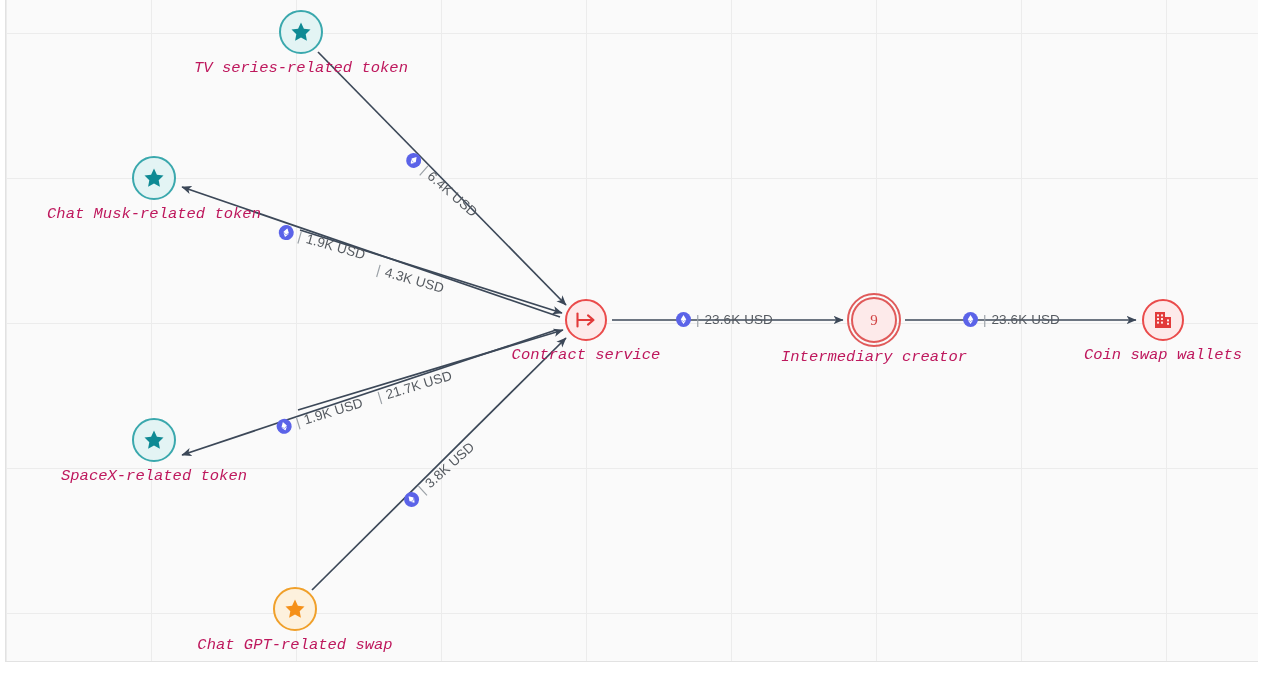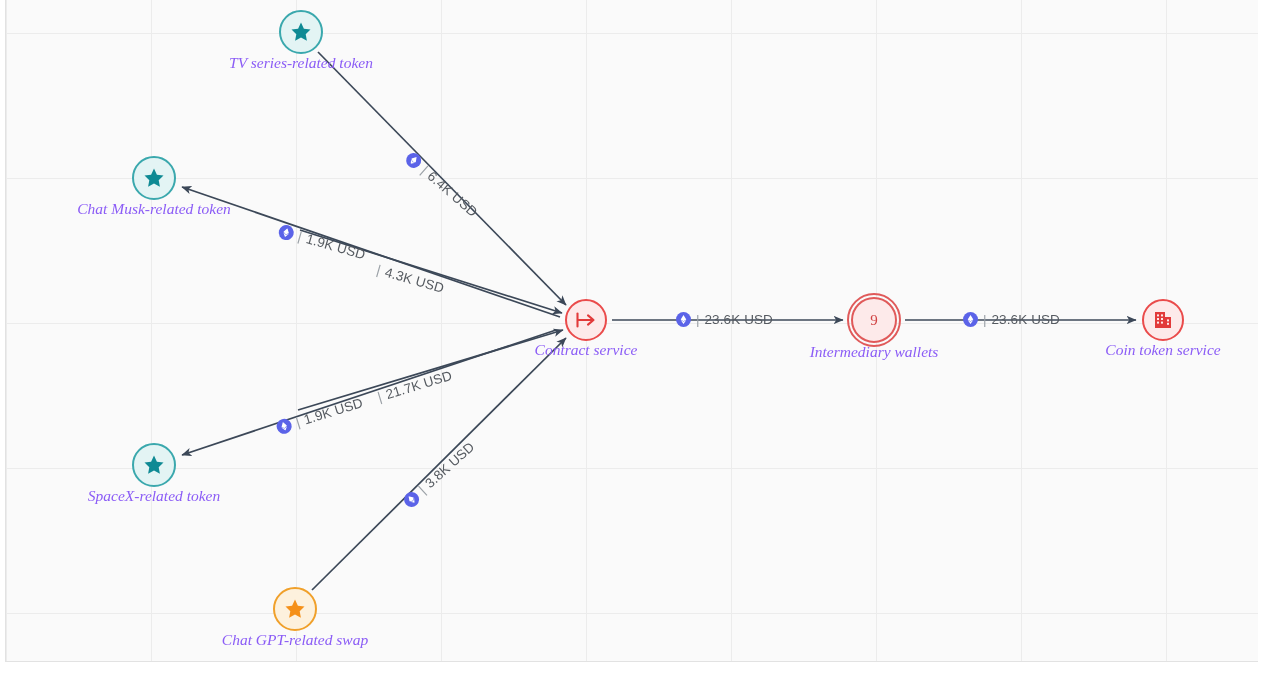--- a/index.html
+++ b/index.html
@@ -21,22 +21,22 @@
   .n-token{width:44px;height:44px;background:#e3f4f4;border:2px solid #3aa8ad;}
   .n-token-orange{width:44px;height:44px;background:#fdf1dd;border:2px solid #f0a02a;}
   .n-red{width:42px;height:42px;background:#fdeaea;border:2px solid #ea4b4b;}
   .n-cluster{width:46px;height:46px;background:#fdeaea;border:2px solid #e05a5a;
       position:relative;}
   .n-cluster:after{content:"";position:absolute;left:-6px;top:-6px;right:-6px;bottom:-6px;
       border:2px solid #e05a5a;border-radius:50%;}
   .cluster-count{color:#d04343;font-size:15px;font-family:"Liberation Serif",serif;
       position:relative;z-index:2;}
   .nlabel{position:absolute;left:50%;top:100%;transform:translateX(-50%);
-      white-space:nowrap;font-style:italic;font-size:15.5px;
-      color:#8b5cf6;font-family:Liberation Serif, serif;}
+      margin-top:5px;white-space:nowrap;font-style:italic;font-size:15.5px;
+      color:#be185d;font-family:Liberation Mono, monospace;}
   .elabel{position:absolute;white-space:nowrap;display:flex;align-items:center;gap:5px;
       font-size:13.5px;color:#555a60;transform-origin:0 50%;}
   .eth-badge{width:15px;height:15px;border-radius:50%;background:#5b63e8;
       display:inline-flex;align-items:center;justify-content:center;flex:0 0 auto;}
   .sep{color:#9aa0a6;}
   .etext{letter-spacing:.1px;}
 </style>
 </head>
 <body>
 
@@ -74,21 +74,21 @@
 
   <div class="node" style="left:154px;top:178px;">
     <div class="nc n-token">
       <svg width="24" height="24" viewBox="0 0 24 24">
           <path fill="#0f8a94" d="M12 2.6l2.9 6.1 6.6.9-4.8 4.6 1.2 6.6L12 17.6 6.1 20.8l1.2-6.6L2.5 9.6l6.6-.9z"></path>
         </svg>
     </div>
     <div class="nlabel">Chat Musk-related token</div>
   </div>
 
-  <div class="node" style="left:154px;top:465px;">
+  <div class="node" style="left:154px;top:440px;">
     <div class="nc n-token">
       <svg width="24" height="24" viewBox="0 0 24 24">
           <path fill="#0f8a94" d="M12 2.6l2.9 6.1 6.6.9-4.8 4.6 1.2 6.6L12 17.6 6.1 20.8l1.2-6.6L2.5 9.6l6.6-.9z"></path>
         </svg>
     </div>
     <div class="nlabel">SpaceX-related token</div>
   </div>
 
   <div class="node" style="left:295px;top:609px;">
     <div class="nc n-token-orange">
@@ -107,41 +107,41 @@
         <path d="M14 5.4 L19.5 10 L14 14.6" stroke="#e23b3b" stroke-width="2.1" fill="none" stroke-linecap="round" stroke-linejoin="round"></path>
       </svg>
     </div>
     <div class="nlabel">Contract service</div>
   </div>
 
   <div class="node" style="left:874px;top:320px;">
     <div class="nc n-cluster">
       <span class="cluster-count">9</span>
     </div>
-    <div class="nlabel">Intermediary wallets</div>
+    <div class="nlabel">Intermediary creator</div>
   </div>
 
   <div class="node" style="left:1163px;top:320px;">
     <div class="nc n-red">
       <svg width="22" height="22" viewBox="0 0 22 22">
         <rect x="3" y="3" width="10" height="16" fill="#e23b3b"></rect>
         <rect x="13" y="8" width="6" height="11" fill="#e23b3b"></rect>
         <g fill="#fdeaea">
           <rect x="5" y="5.4" width="2" height="2"></rect>
             <rect x="9" y="5.4" width="2" height="2"></rect>
           <rect x="5" y="9" width="2" height="2"></rect>
             <rect x="9" y="9" width="2" height="2"></rect>
           <rect x="5" y="12.6" width="2" height="2"></rect>
             <rect x="9" y="12.6" width="2" height="2"></rect>
           <rect x="15" y="10.4" width="2" height="2"></rect>
             <rect x="15" y="13.8" width="2" height="2"></rect>
         </g>
       </svg>
     </div>
-    <div class="nlabel">Coin token service</div>
+    <div class="nlabel">Coin swap wallets</div>
   </div>
 
   <div class="elabel" style="left:408px;top:148px;transform:rotate(41deg);">
     <span class="eth-badge">
         <svg width="9" height="9" viewBox="0 0 12 18">
           <path fill="#fff" d="M6 0 L11.6 9 L6 12.3 L0.4 9 Z M6 13.5 L11.6 10.2 L6 18 L0.4 10.2 Z"></path>
         </svg>
       </span>
     <span class="sep">|</span>
     <span class="etext">6.4K USD</span>

